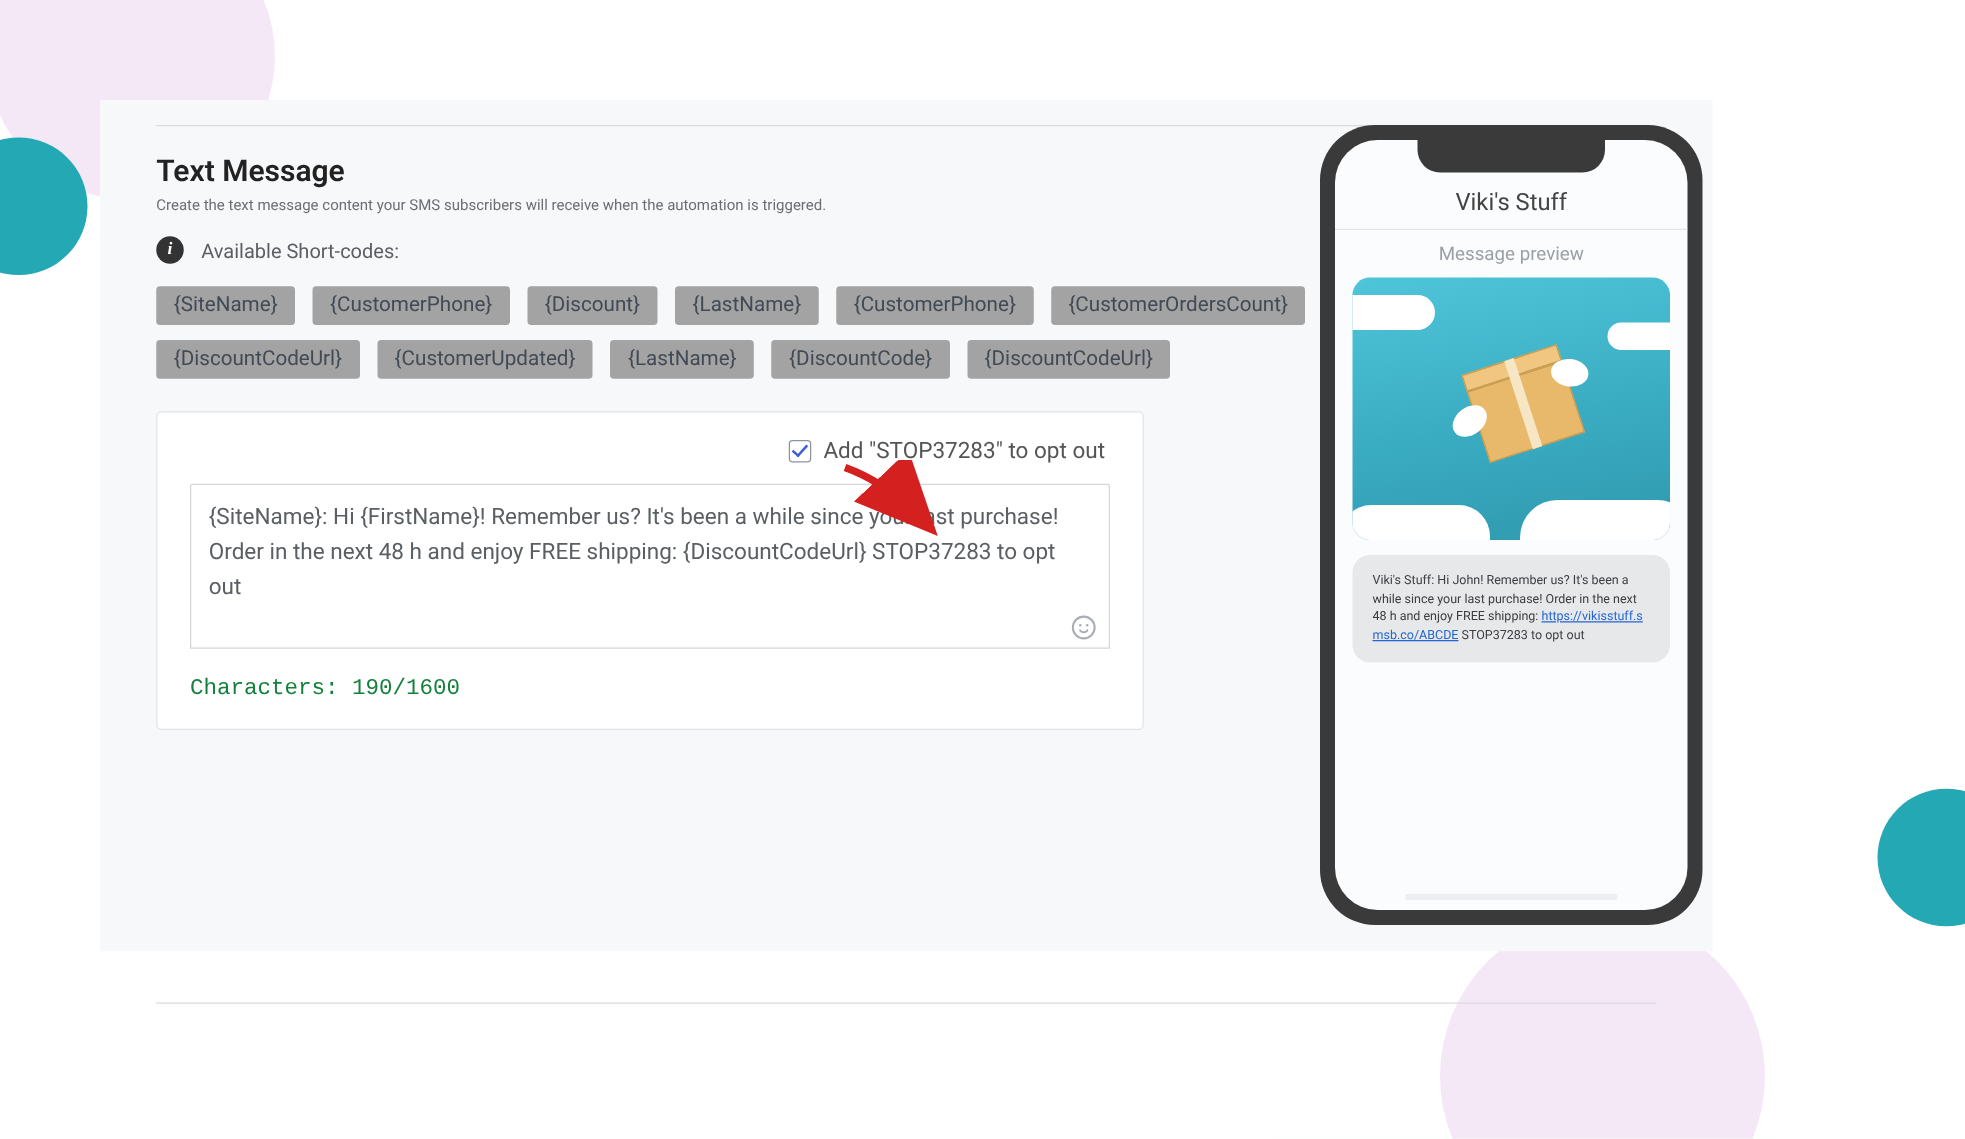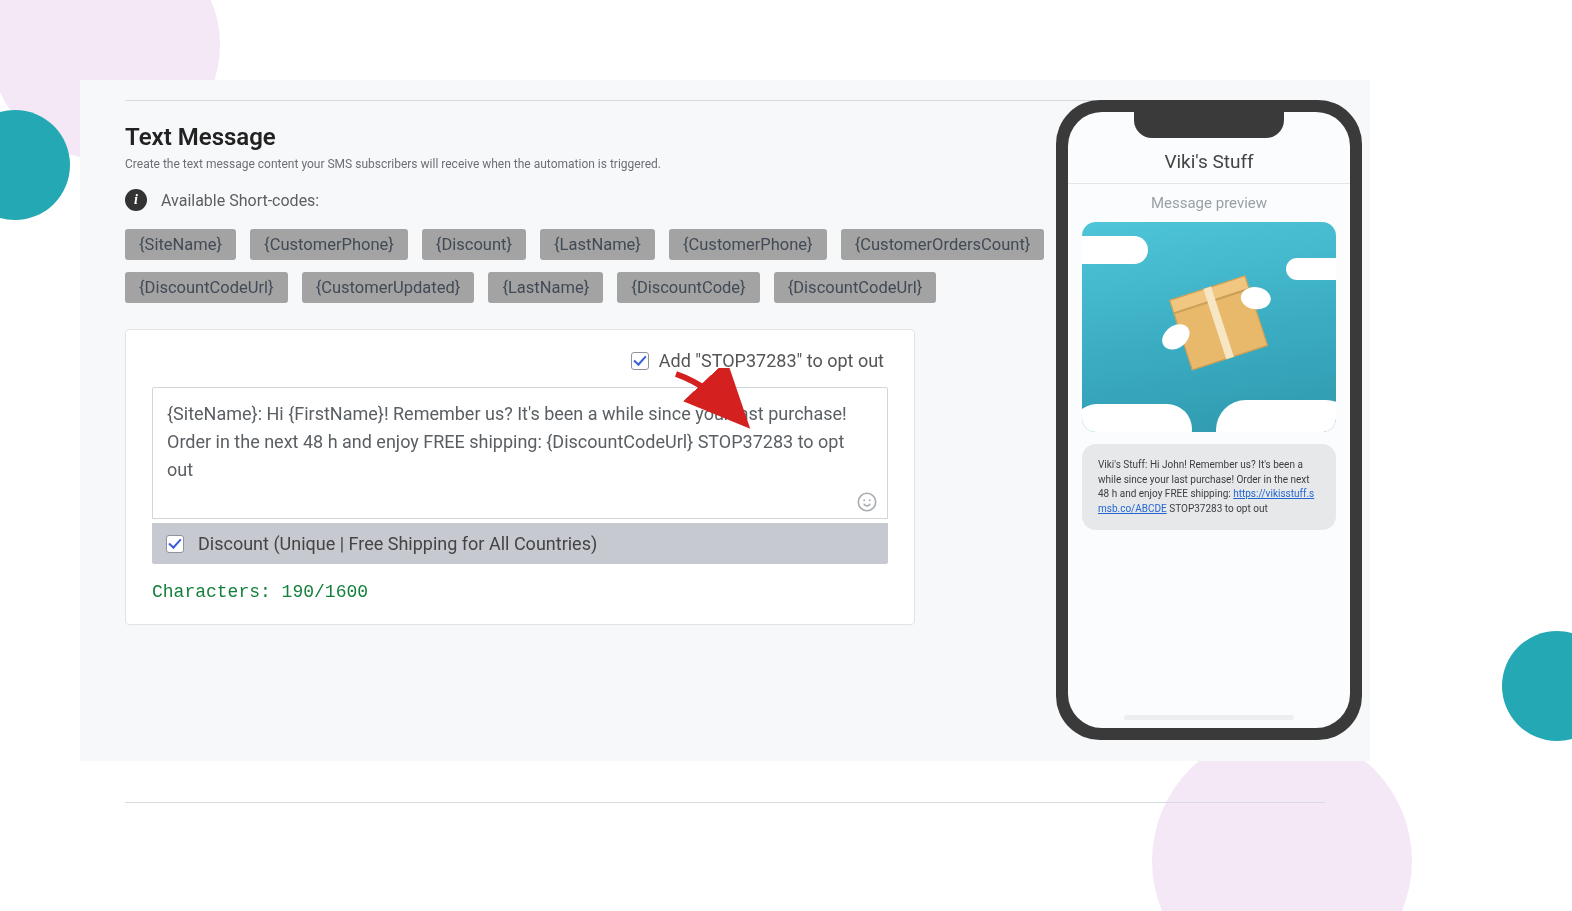--- a/index.html
+++ b/index.html
@@ -118,24 +118,20 @@
     </div>
     <div class="ta-wrap">
       <textarea class="textarea" style="">{SiteName}: Hi {FirstName}! Remember us? It's been a while since your last purchase! Order in the next 48 h and enjoy FREE shipping: {DiscountCodeUrl} STOP37283 to opt out</textarea>
       <svg class="emoji-icon" viewBox="0 0 24 24" fill="none" stroke="currentColor" stroke-width="1.8">
         <circle cx="12" cy="12" r="9.5"></circle>
           <circle cx="9" cy="10" r="1.1" fill="currentColor" stroke="none"></circle>
           <circle cx="15" cy="10" r="1.1" fill="currentColor" stroke="none"></circle>
         <path d="M8.2 14.3c1 .1 1 1.9 3.8 1.9s2.8-1.8 3.8-1.9"></path>
       </svg>
     </div>
-    <div class="discount-bar">
-      <span class="check checked"></span>
-      <span>Discount (Unique | Free Shipping for All Countries)</span>
-    </div>
     <div class="char-count">Characters: 190/1600</div>
   </div>
   <hr class="hr-bottom">
 
   <svg class="arrow" width="90" height="70">
     <defs>
         <marker id="ah" markerWidth="12" markerHeight="12" refX="9" refY="5" orient="auto">
           <path d="M0,0 L11,5 L0,10 z" fill="#d52020"></path>
         </marker>
       </defs>

